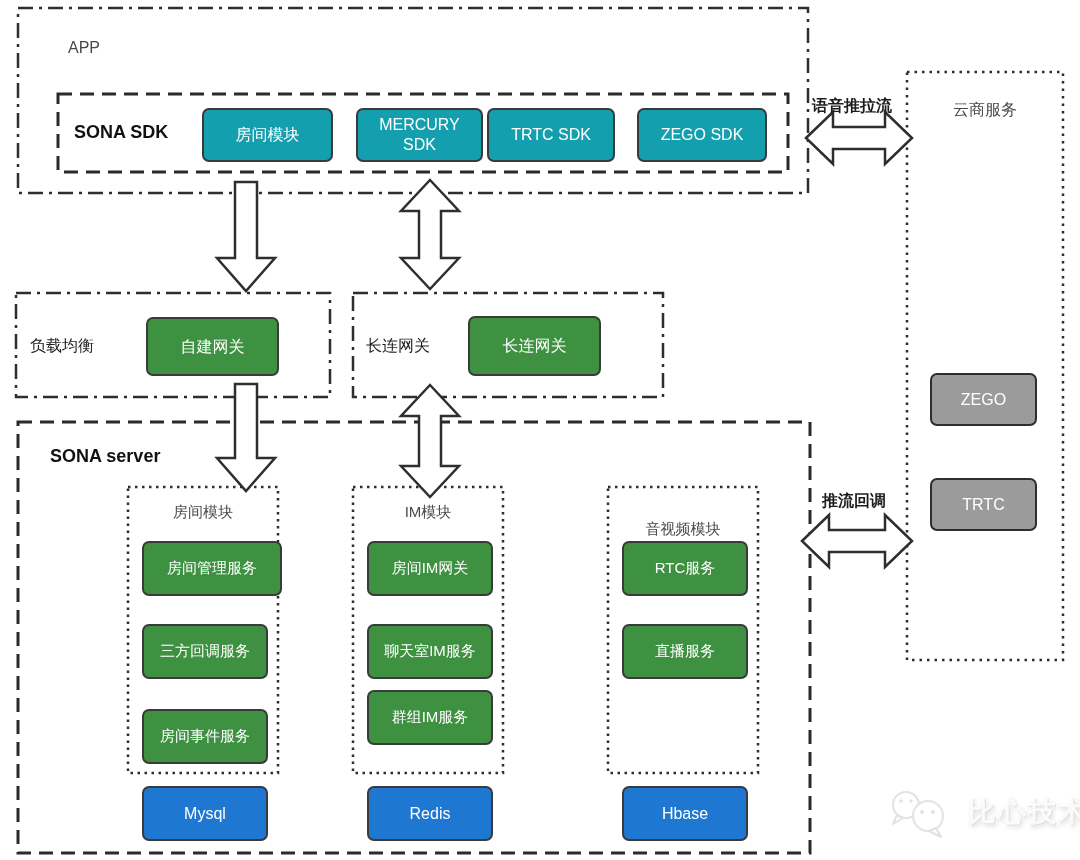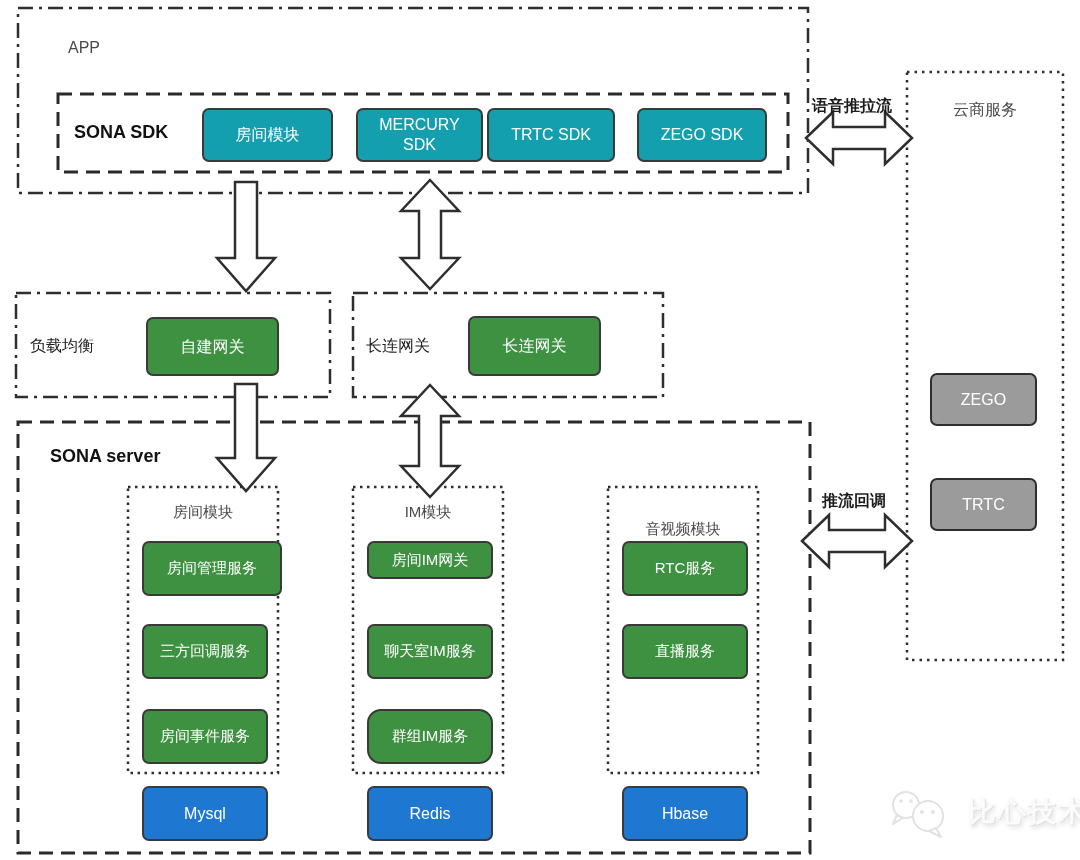--- a/index.html
+++ b/index.html
@@ -89,23 +89,23 @@
 
   <div class="abs lbl-bold" style="left:50px;top:446px;">SONA server</div>
 
   <div class="abs module-title" style="left:128px;top:503px;width:150px;">房间模块</div>
   <div class="btn btn-green" style="left:142px;top:541px;width:140px;height:55px;font-size:15px;">房间管理服务</div>
   <div class="btn btn-green" style="left:142px;top:624px;width:126px;height:55px;font-size:15px;">三方回调服务</div>
   <div class="btn btn-green" style="left:142px;top:709px;width:126px;height:55px;font-size:15px;">房间事件服务</div>
   <div class="btn btn-blue" style="left:142px;top:786px;width:126px;height:55px;">Mysql</div>
 
   <div class="abs module-title" style="left:353px;top:503px;width:150px;">IM模块</div>
-  <div class="btn btn-green" style="left:367px;top:541px;width:126px;height:38px;font-size:15px;">房间IM网关</div>
+  <div class="btn btn-green" style="left:367px;top:541px;width:126px;height:55px;font-size:15px;">房间IM网关</div>
   <div class="btn btn-green" style="left:367px;top:624px;width:126px;height:55px;font-size:15px;">聊天室IM服务</div>
-  <div class="btn btn-green" style="left:367px;top:709px;width:126px;height:55px;font-size:15px;border-radius:14px;">群组IM服务</div>
+  <div class="btn btn-green" style="left:367px;top:690px;width:126px;height:55px;font-size:15px;">群组IM服务</div>
   <div class="btn btn-blue" style="left:367px;top:786px;width:126px;height:55px;">Redis</div>
 
   <div class="abs module-title" style="left:608px;top:520px;width:150px;">音视频模块</div>
   <div class="btn btn-green" style="left:622px;top:541px;width:126px;height:55px;font-size:15px;">RTC服务</div>
   <div class="btn btn-green" style="left:622px;top:624px;width:126px;height:55px;font-size:15px;">直播服务</div>
   <div class="btn btn-blue" style="left:622px;top:786px;width:126px;height:55px;">Hbase</div>
 
   <div class="abs watermark-text" style="left:968px;top:793px;text-align:right;">比心技术</div>
 
 </div>

